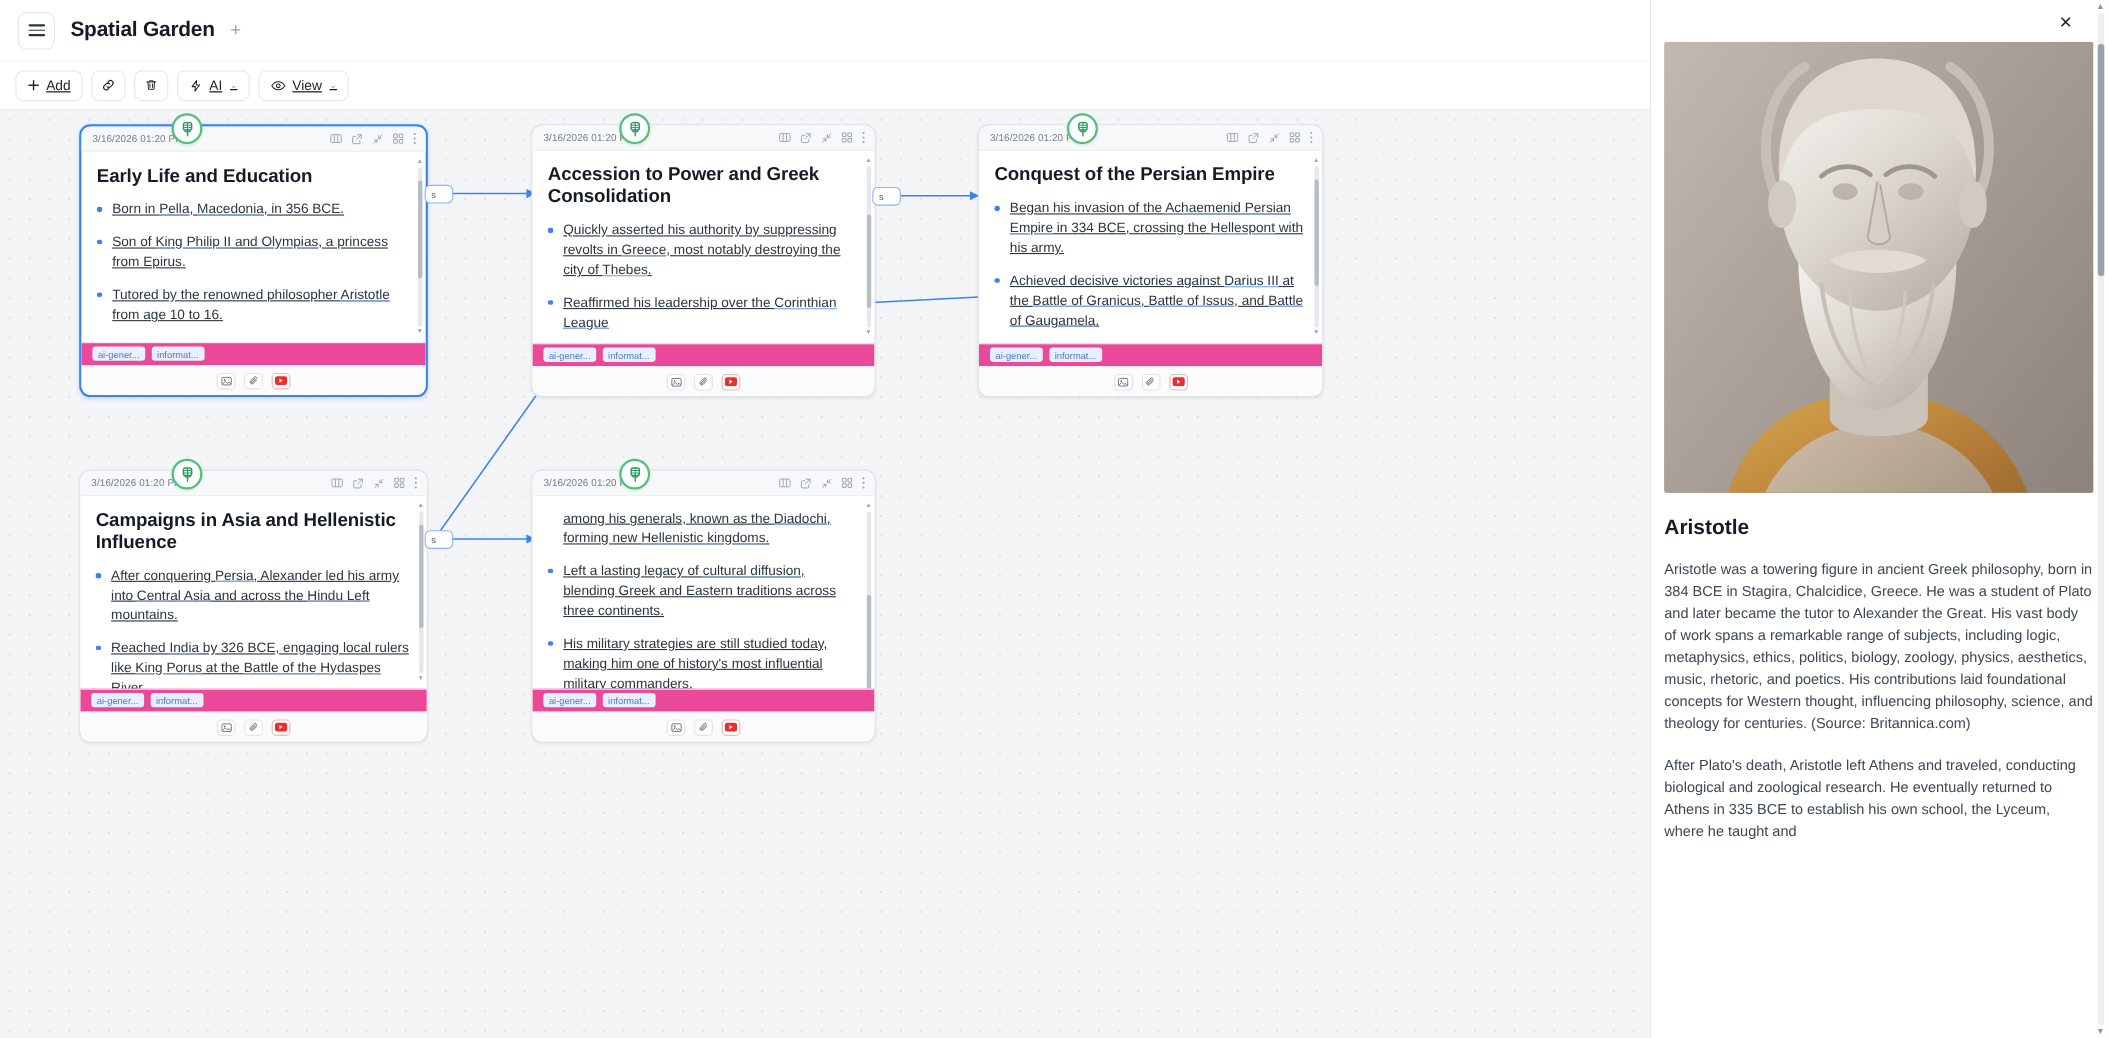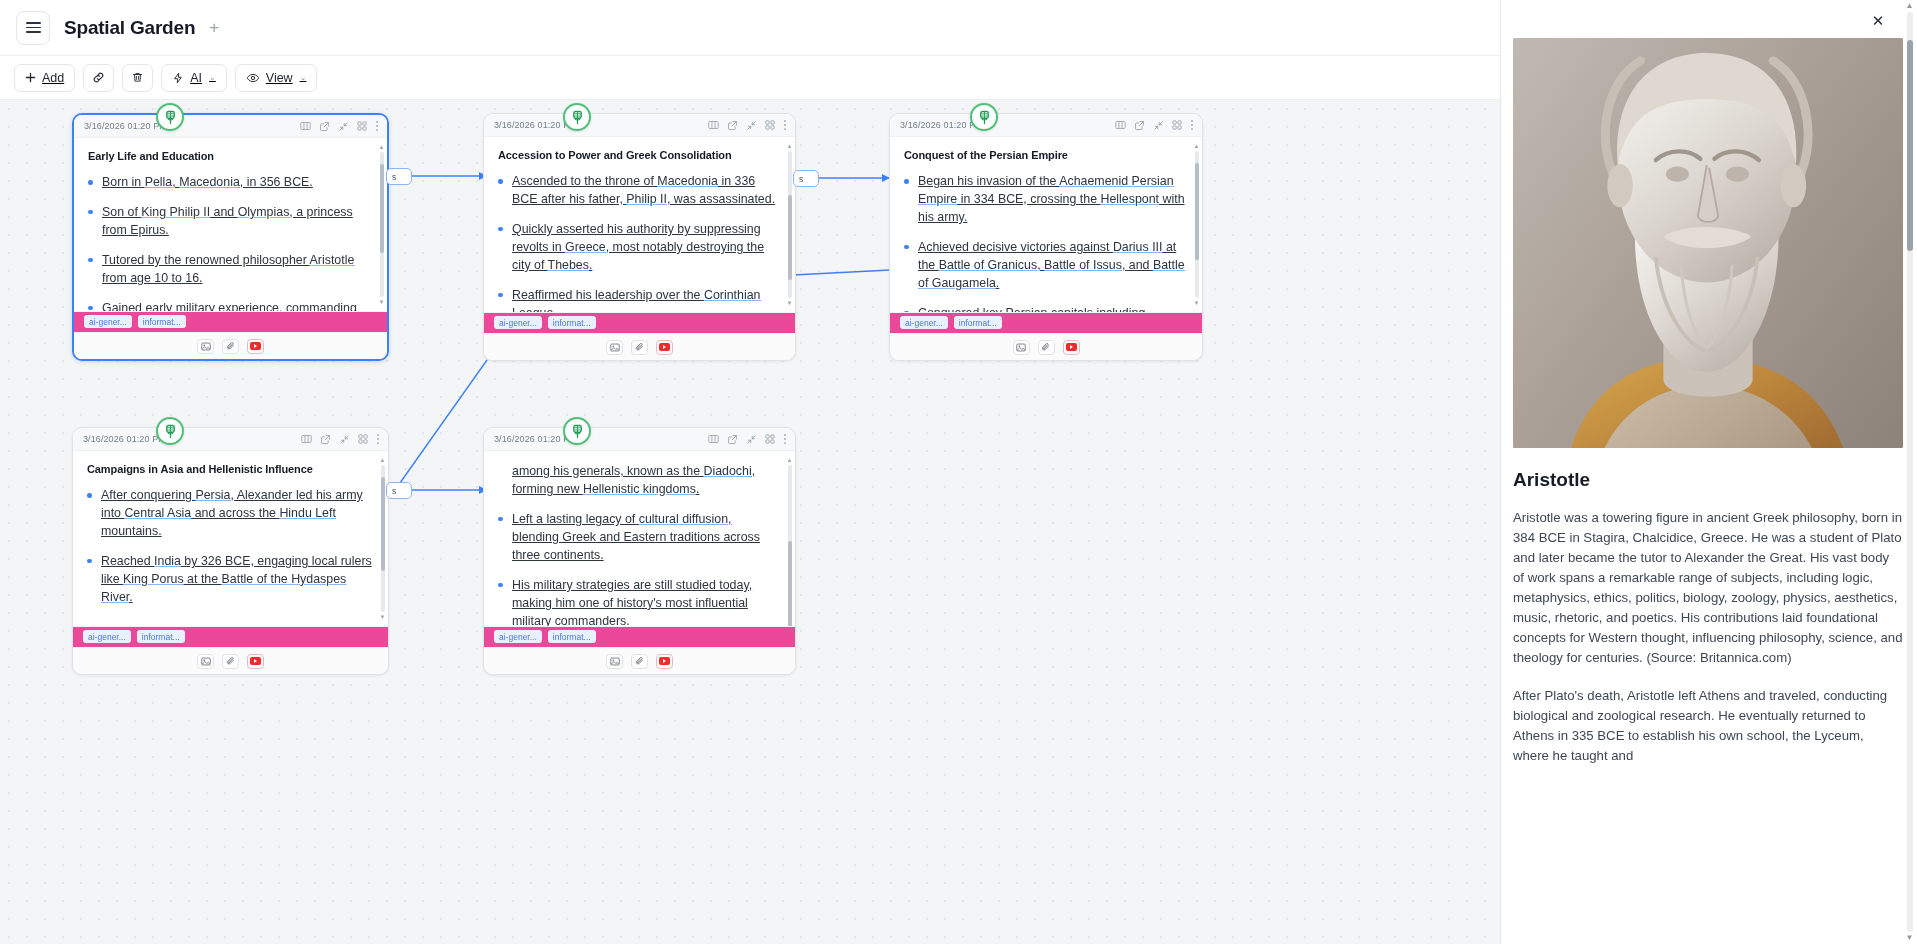--- a/index.html
+++ b/index.html
@@ -62,21 +62,21 @@
   .card.selected { border: 2px solid #3b82f6; box-shadow: 0 1px 4px rgba(59,130,246,.25); }
   .card-head {
     height: 23px; background: #f7f8f9; border-bottom: 1px solid #edeff1;
     display: flex; align-items: center; justify-content: space-between;
     padding: 0 8px 0 10px; flex: 0 0 auto;
   }
   .card-time { font-size: 9px; color: #73808d; letter-spacing: .1px; white-space: nowrap; }
   .head-icons { display: flex; align-items: center; gap: 8px; }
   .head-icons span { display: flex; cursor: pointer; color: #9aa5b1; }
   .card-body { position: relative; flex: 1 1 auto; overflow: hidden; padding: 12px 16px 2px 14px; }
-  .card-title { font-size: 11px; font-weight: 700; color: #151b26; margin-bottom: 12px; letter-spacing: -.1px; }
+  .card-title { font-size: 17px; font-weight: 700; color: #151b26; margin-bottom: 12px; letter-spacing: -.1px; }
   ul.bullets { list-style: none; }
   ul.bullets li {
     position: relative; padding-left: 14px; margin-bottom: 12px;
     font-size: 12.4px; line-height: 1.45; color: #2c3540; text-decoration: underline;
   }
   ul.bullets li::before {
     content: ""; position: absolute; left: 0; top: 6px;
     width: 4.5px; height: 4.5px; border-radius: 50%; background: #3b82f6;
   }
   ul.bullets li.nobullet { padding-left: 14px; }
@@ -387,21 +387,20 @@
                   <circle cx="2" cy="2.2" r="1.1" fill="currentColor"></circle>
                   <circle cx="2" cy="7" r="1.1" fill="currentColor"></circle>
                   <circle cx="2" cy="11.8" r="1.1" fill="currentColor"></circle>
                 </svg>
               </span>
             </div>
           </div>
           <div class="card-body">
             <div class="card-title">Accession to Power and Greek Consolidation</div>
             <ul class="bullets">
-              <li><span>Ascended to the throne of </span><span class="lnk">Macedonia</span><span> in 336 BCE after his father, </span><span class="lnk">Philip II</span><span>, was assassinated.</span></li>
               <li><span>Quickly asserted his authority by suppressing revolts in </span><span class="lnk">Greece</span><span>, most notably destroying the city of </span><span class="lnk">Thebes</span><span>.</span></li>
               <li><span>Reaffirmed his leadership over the </span><span class="lnk">Corinthian League</span></li>
             </ul>
             <div class="card-scroll">
               <span class="arw">▲</span>
               <span class="trk">
                 <span class="thb" style="top:30%;height:58%"></span>
               </span>
               <span class="arw">▼</span>
             </div>

